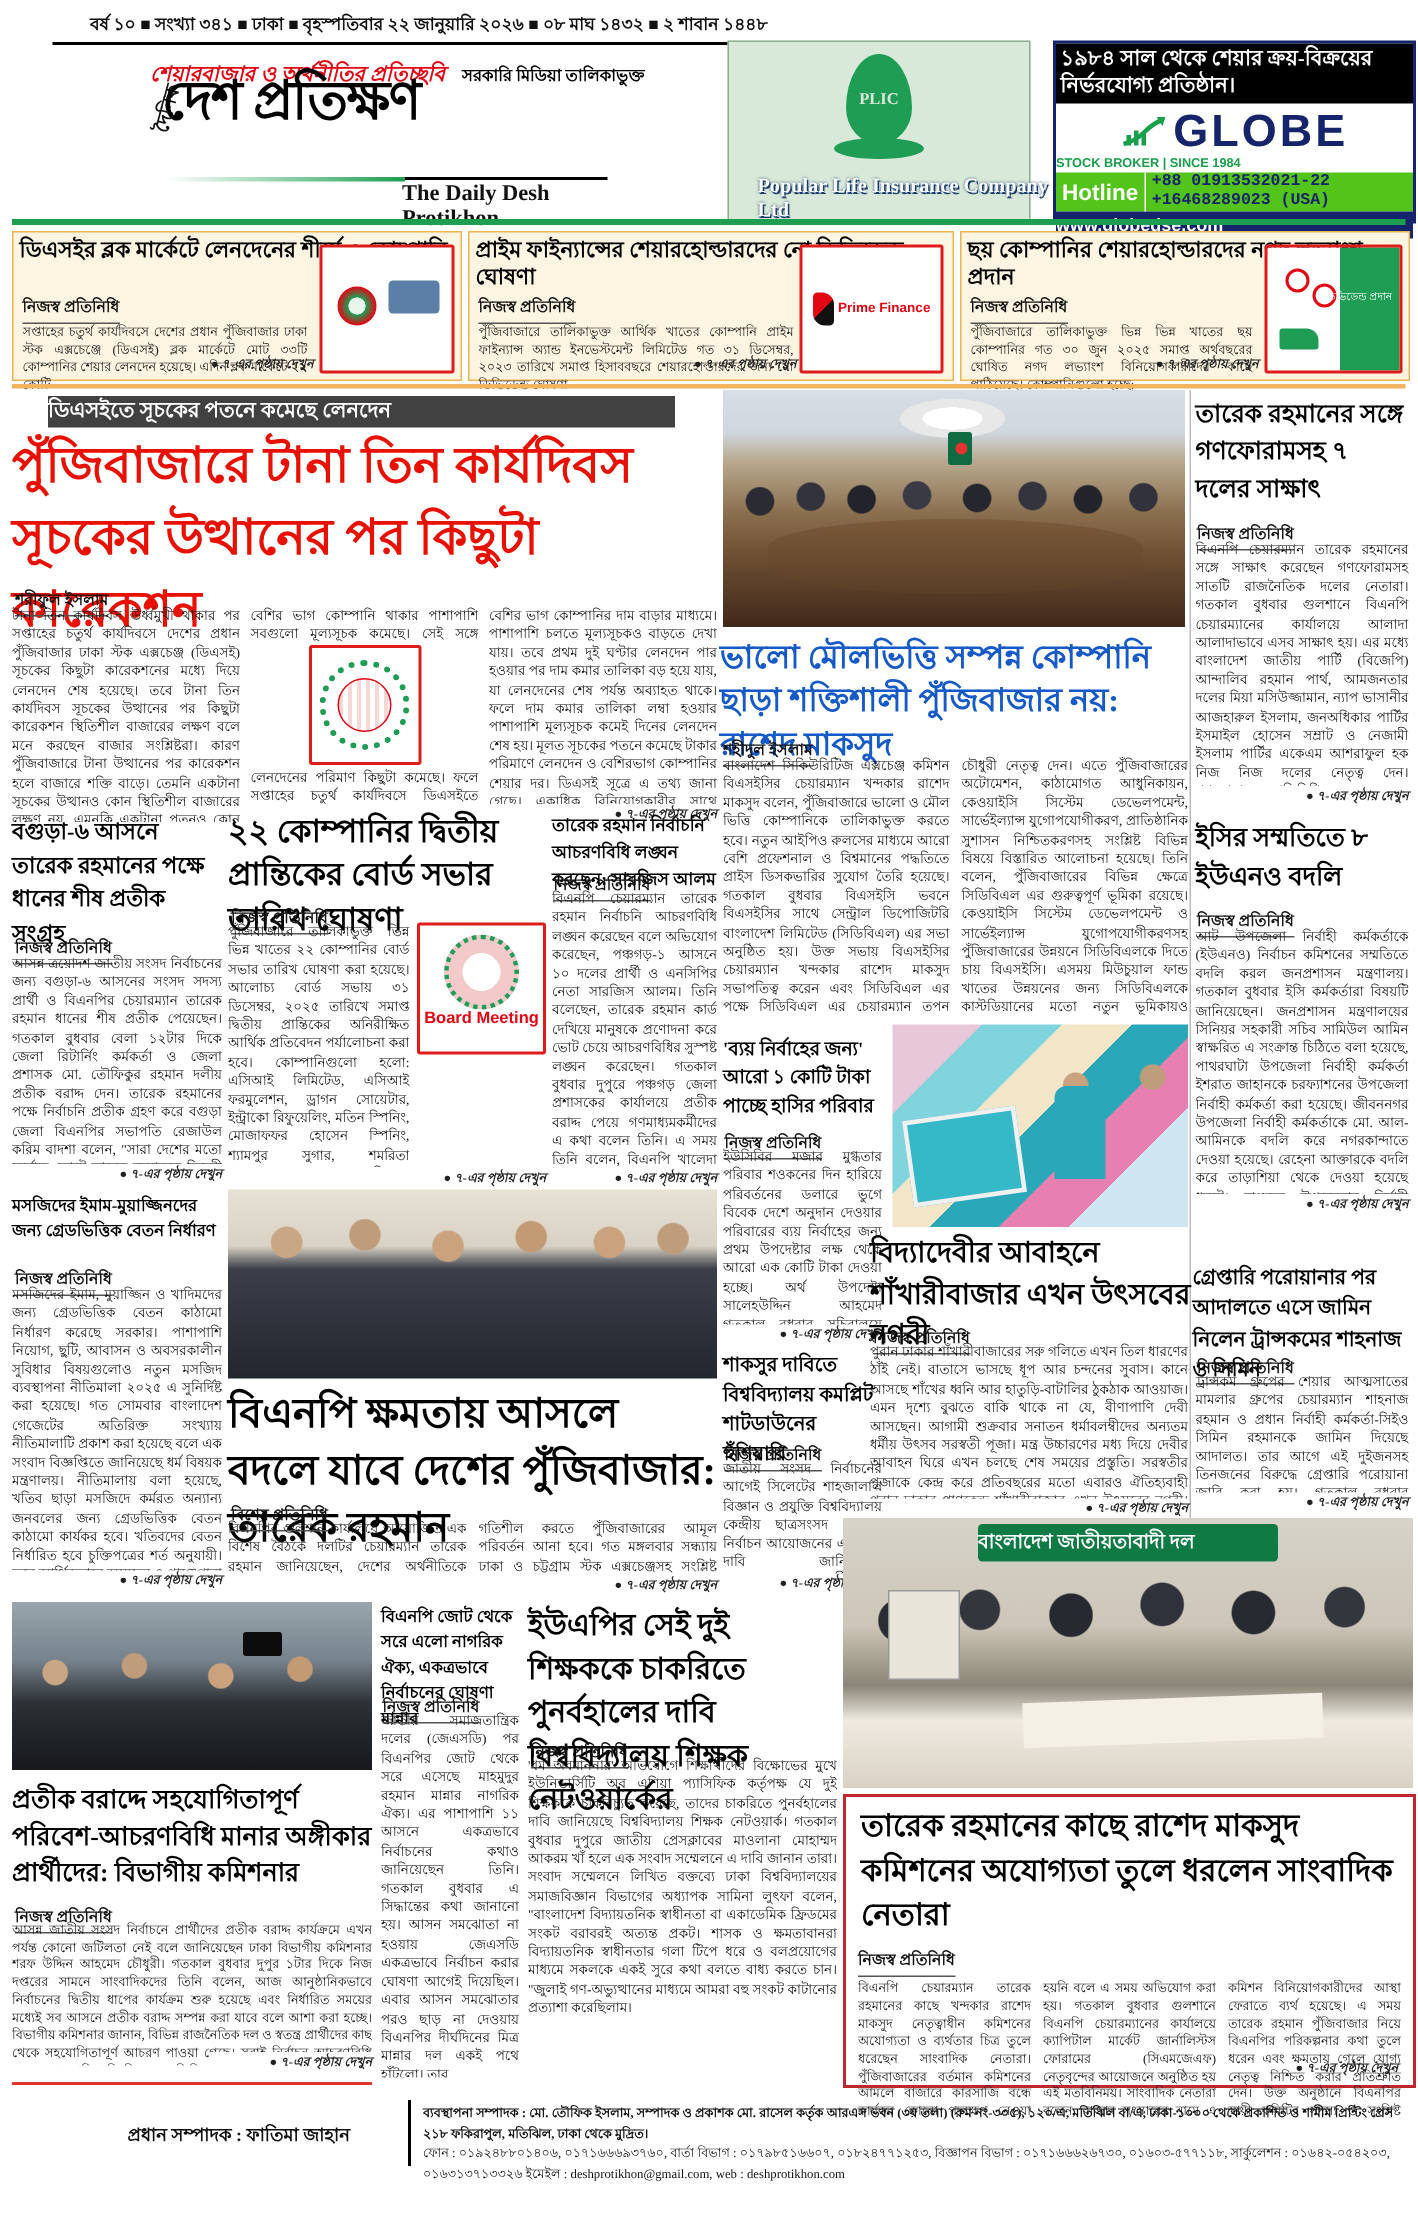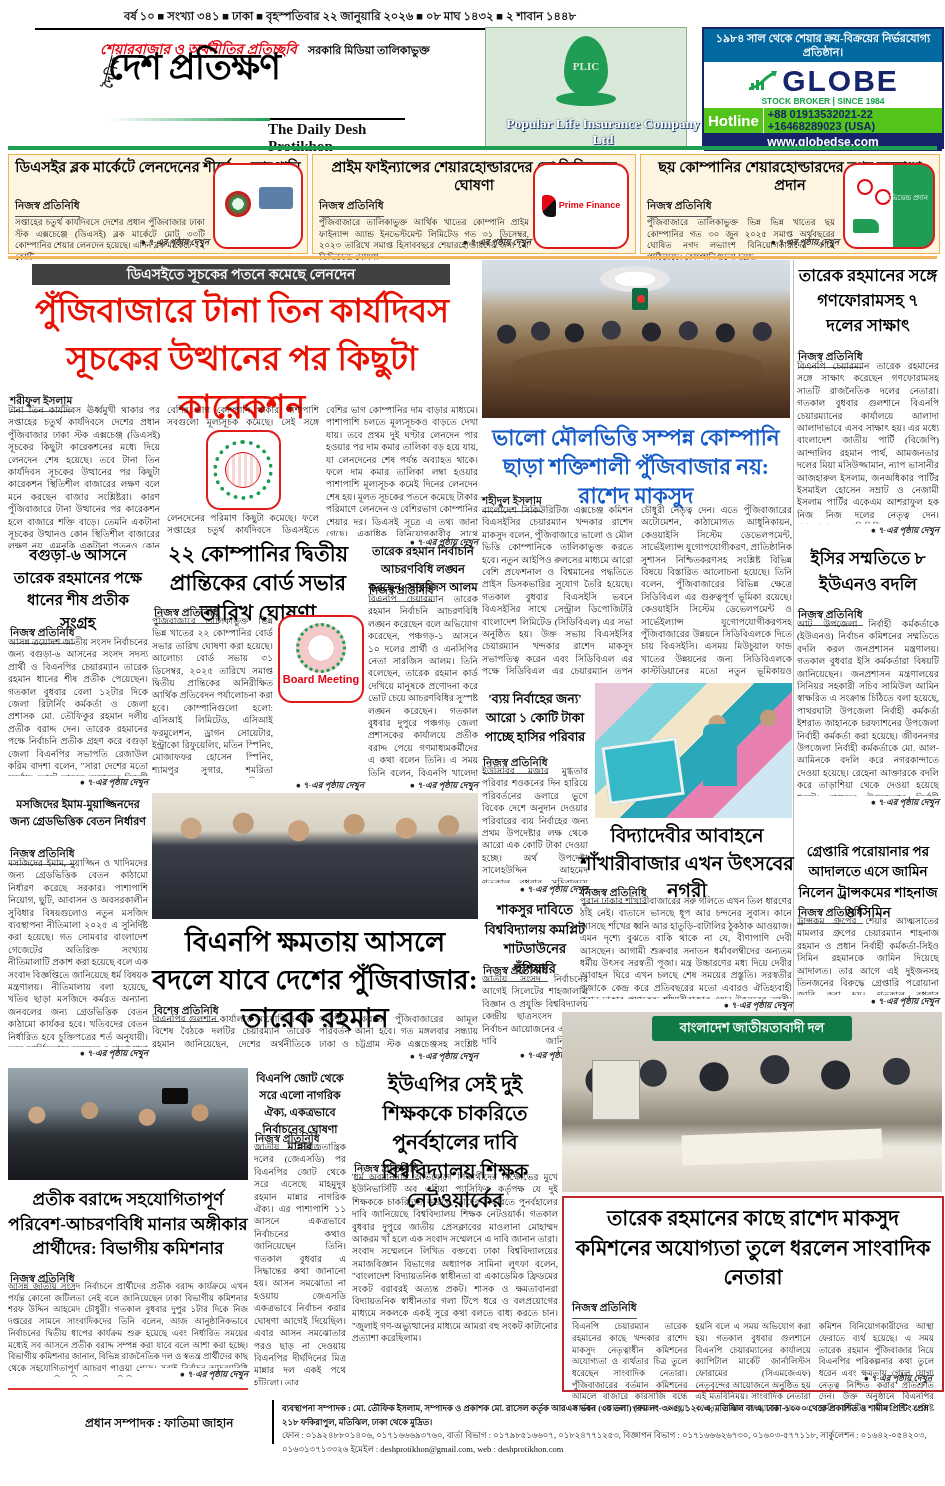--- a/index.html
+++ b/index.html
@@ -1,27 +1,27 @@
 <!DOCTYPE html>
 <html><head>
 <meta charset="utf-8">
 <style>
   html,body{margin:0;padding:0;background:#fff;}
   #page{position:relative;width:945px;height:1486px;background:#fff;overflow:hidden;
         font-family:"Liberation Serif",serif;color:#111;}
   .abs{position:absolute;}
-  .ctr{text-align:center;}
+  .ctr{}
   .jst{text-align:justify;}
   .hl{font-weight:bold;color:#000;line-height:1.25;}
   .byline{font-weight:bold;font-size:10.5px;border-bottom:0.5px solid #555;display:inline-block;padding-bottom:1px;}
   .b9{font-size:9px;line-height:1.38;overflow:hidden;}
   .b85{font-size:8.5px;line-height:1.38;overflow:hidden;}
   .more{font-size:8.5px;font-weight:bold;font-style:italic;text-align:right;color:#222;}
   .rule{background:#000;}
-  .redbox{border:2.5px solid #e01b1b;border-radius:14px;background:#fff;}
+  .redbox{border:2.5px solid #e01b1b;border-radius:2px;background:#fff;}
   .photo{overflow:hidden;}
   .vline{position:absolute;width:1px;background:#bbb;}
 </style>
 </head>
 <body>
 
 <div id="page">
 
   <div class="abs ctr" style="left:60px;top:8px;width:580px;font-size:11.5px;font-weight:bold;">বর্ষ ১০ ■ সংখ্যা ৩৪১ ■ ঢাকা ■ বৃহস্পতিবার ২২ জানুয়ারি ২০২৬ ■ ০৮ মাঘ ১৪৩২ ■ ২ শাবান ১৪৪৮</div>
   <div class="abs rule" style="left:35px;top:28px;width:610px;height:1.5px;"></div>
@@ -36,38 +36,38 @@
 
   <div class="abs" style="left:485px;top:27px;width:200px;height:118px;background:#d9e9d9;border:1px solid #8fae8f;">
     <div class="abs" style="left:78px;top:8px;width:44px;height:60px;background:#1f9d55;border-radius:50% 50% 50% 50%/60% 60% 40% 40%;display:flex;align-items:center;justify-content:center;color:#d9e9d9;font-size:11px;font-weight:bold;">
         <span>PLIC</span>
       </div>
     <div class="abs" style="left:70px;top:64px;width:60px;height:14px;background:#1f9d55;border-radius:50%;"></div>
     <div class="abs ctr" style="left:19px;top:88px;width:196px;font-size:13.5px;font-weight:bold;color:#fff;text-shadow:0 0 2px #1a3d6e,1px 1px 0 #1a3d6e;">Popular Life Insurance Company Ltd</div>
   </div>
 
   <div class="abs" style="left:702px;top:27px;width:238px;height:118px;border:2px solid #15246b;background:#fff;">
-    <div class="ctr" style="background:#0369a1;color:#fff;font-size:11px;font-weight:bold;padding:2px 3px;line-height:1.3;">১৯৮৪ সাল থেকে শেয়ার ক্রয়-বিক্রয়ের নির্ভরযোগ্য প্রতিষ্ঠান।</div>
+    <div class="ctr" style="background:#000000;color:#fff;font-size:14px;font-weight:bold;padding:2px 3px;line-height:1.3;">১৯৮৪ সাল থেকে শেয়ার ক্রয়-বিক্রয়ের নির্ভরযোগ্য প্রতিষ্ঠান।</div>
     <div style="display:flex;align-items:center;justify-content:center;gap:5px;padding:2px 0;">
       <span style="display:inline-block;width:30px;height:24px;background:
         linear-gradient(0deg,transparent 0,transparent 0);position:relative;">
         <svg width="30" height="24" viewBox="0 0 30 24">
             <path d="M2 20 Q10 18 16 12 T28 4" stroke="#18a04a" stroke-width="3" fill="none"></path>
             <path d="M24 2 l6 0 l-2 6z" fill="#18a04a"></path>
             <rect x="4" y="14" width="3" height="7" fill="#18a04a"></rect>
             <rect x="9" y="11" width="3" height="10" fill="#18a04a"></rect>
             <rect x="14" y="13" width="3" height="8" fill="#18a04a"></rect>
           </svg>
       </span>
       <span style="font-size:30px;font-weight:900;color:#15246b;letter-spacing:2px;font-family:'Liberation Sans',sans-serif;">GLOBE</span>
     </div>
     <div class="ctr" style="color:#18a04a;font-size:8.5px;font-weight:bold;font-family:'Liberation Sans',sans-serif;margin-top:-4px;">STOCK BROKER  |  SINCE 1984</div>
     <div style="display:flex;align-items:center;background:#52c41a;margin-top:2px;">
       <span style="color:#fff;font-size:15px;font-weight:bold;padding:2px 4px;font-family:'Liberation Sans',sans-serif;">Hotline</span>
-      <span style="border-left:1.5px solid #fff;padding:0 0 0 4px;color:#15246b;font-weight:bold;font-size:11px;line-height:1.15;font-family:Liberation Sans, sans-serif;">
+      <span style="border-left:1.5px solid #fff;padding:0 0 0 4px;color:#15246b;font-weight:bold;font-size:11px;line-height:1.15;font-family:Liberation Mono, monospace;">
         <span style="display:block;">+88 01913532021-22</span>
         <span style="display:block;">+16468289023 (USA)</span>
       </span>
     </div>
     <div class="ctr" style="background:#15246b;color:#fff;font-size:12px;font-weight:bold;padding:2px 0;font-family:'Liberation Sans',sans-serif;">www.globedse.com</div>
   </div>
 
   <div class="abs" style="left:8px;top:146px;width:929px;height:3.5px;background:#1e9e50;"></div>
 
   <div class="abs" style="left:8px;top:154px;width:298px;height:98px;background:#fdf5e2;border:1px solid #eeb353;">

